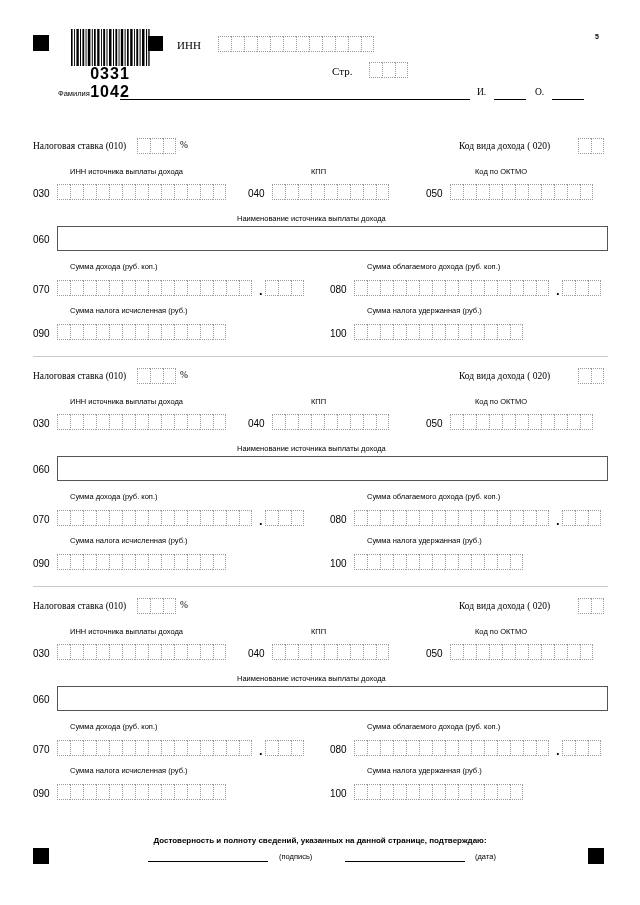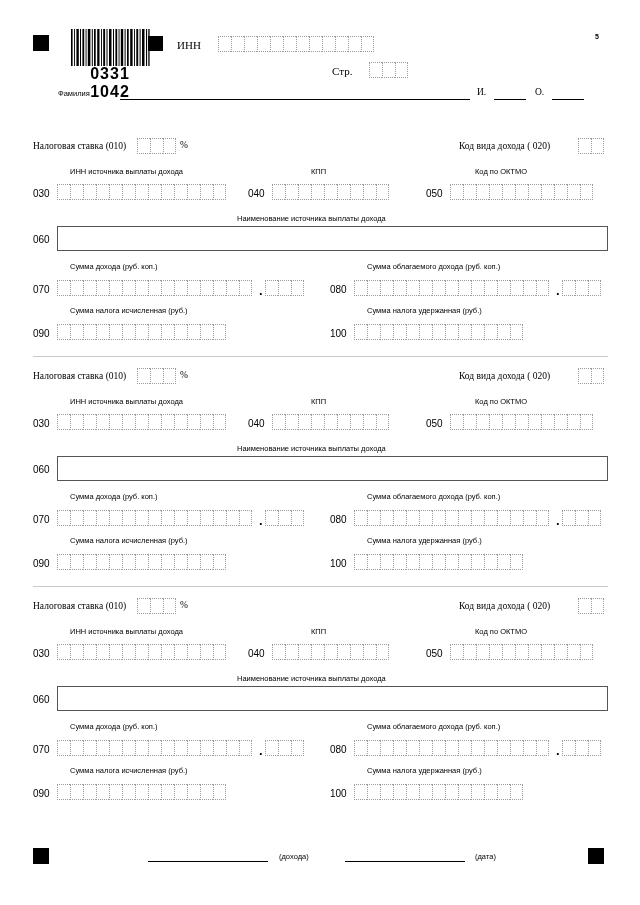--- a/index.html
+++ b/index.html
@@ -582,18 +582,19 @@
         <div class="c"></div>
         <div class="c"></div>
         <div class="c"></div>
         <div class="c"></div>
         <div class="c"></div>
         <div class="c"></div>
         <div class="c"></div>
       </div>
     </div>
 
+  <div class="foot-title">Достоверность и полноту сведений, указанных на данной странице, подтверждаю:</div>
   <div class="rule" style="left:148px;top:861px;width:120px;"></div>
-  <div class="lbl-sm" style="left:279px;top:852px;">(дохода)</div>
+  <div class="lbl-sm" style="left:279px;top:852px;">(подпись)</div>
   <div class="rule" style="left:345px;top:861px;width:120px;"></div>
   <div class="lbl-sm" style="left:475px;top:852px;">(дата)</div>
 
 </div>
 
 </body></html>

